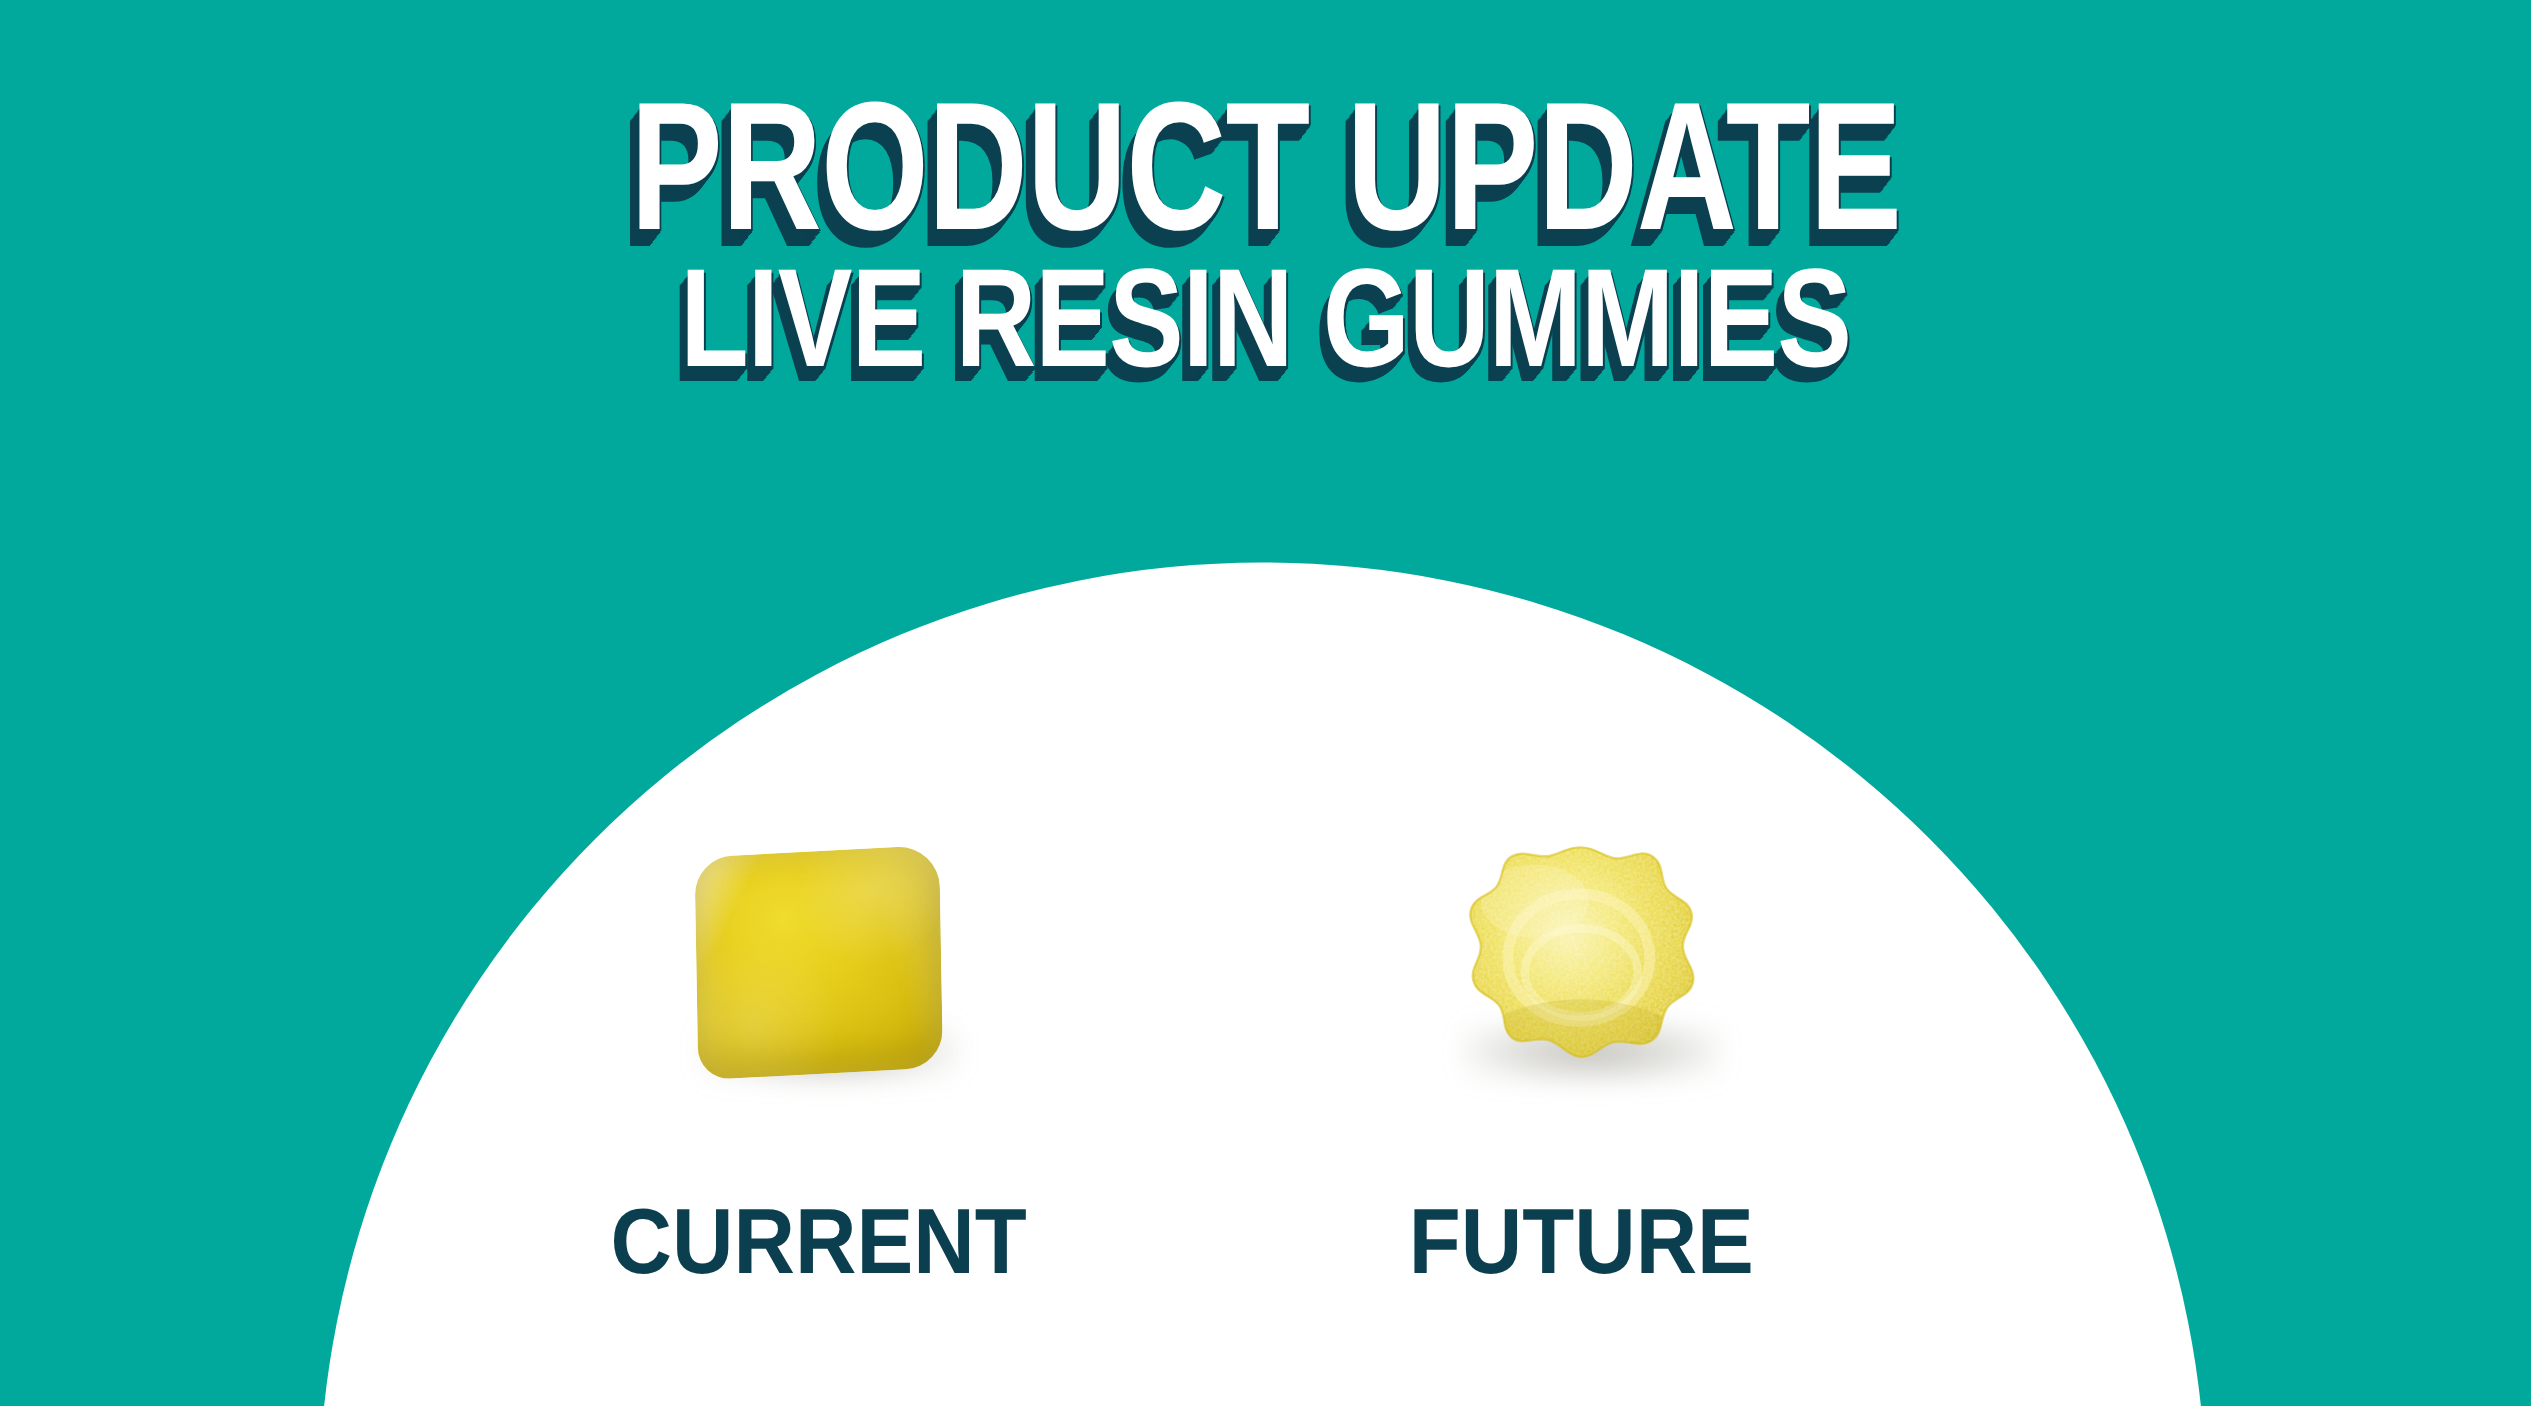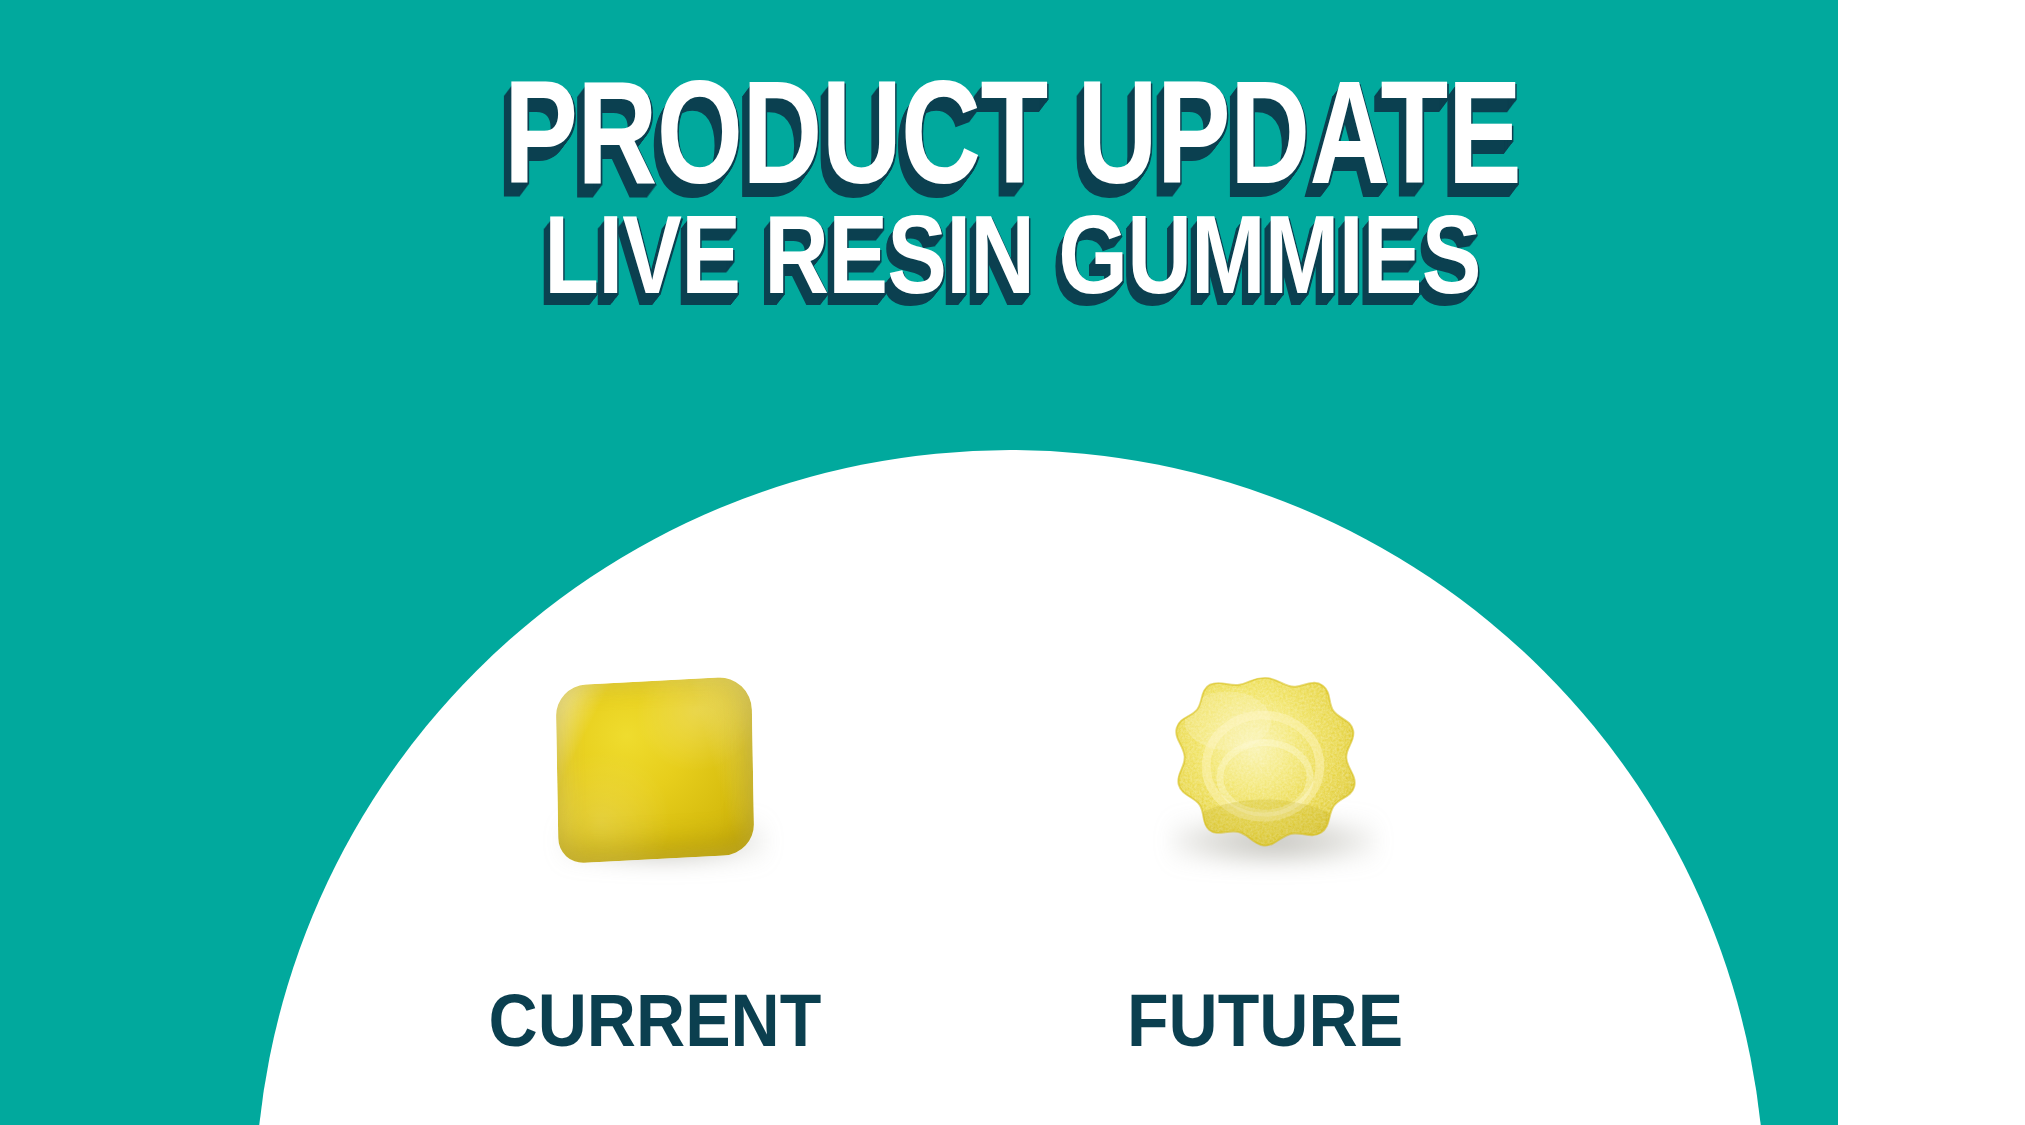--- a/index.html
+++ b/index.html
@@ -6,21 +6,21 @@
     margin: 0;
     padding: 0;
     background: #ffffff;
   }
   body {
     font-family: "Liberation Sans", sans-serif;
   }
 
   .canvas {
     position: relative;
-    width: 1838px;
+    width: 2025px;
     height: 1125px;
     overflow: hidden;
     background: #01A99D;
   }
 
   
   .circle {
     position: absolute;
     left: 255px;
     top: 450px;
@@ -107,21 +107,20 @@
     justify-content: space-between;
     align-items: flex-start;
   }
 
   .product {
     position: relative;
     width: 430px;
     display: flex;
     flex-direction: column;
     align-items: center;
-    gap: 28px;
   }
 
   .product-media {
     position: relative;
     width: 300px;
     height: 300px;
     display: flex;
     align-items: center;
     justify-content: center;
   }

